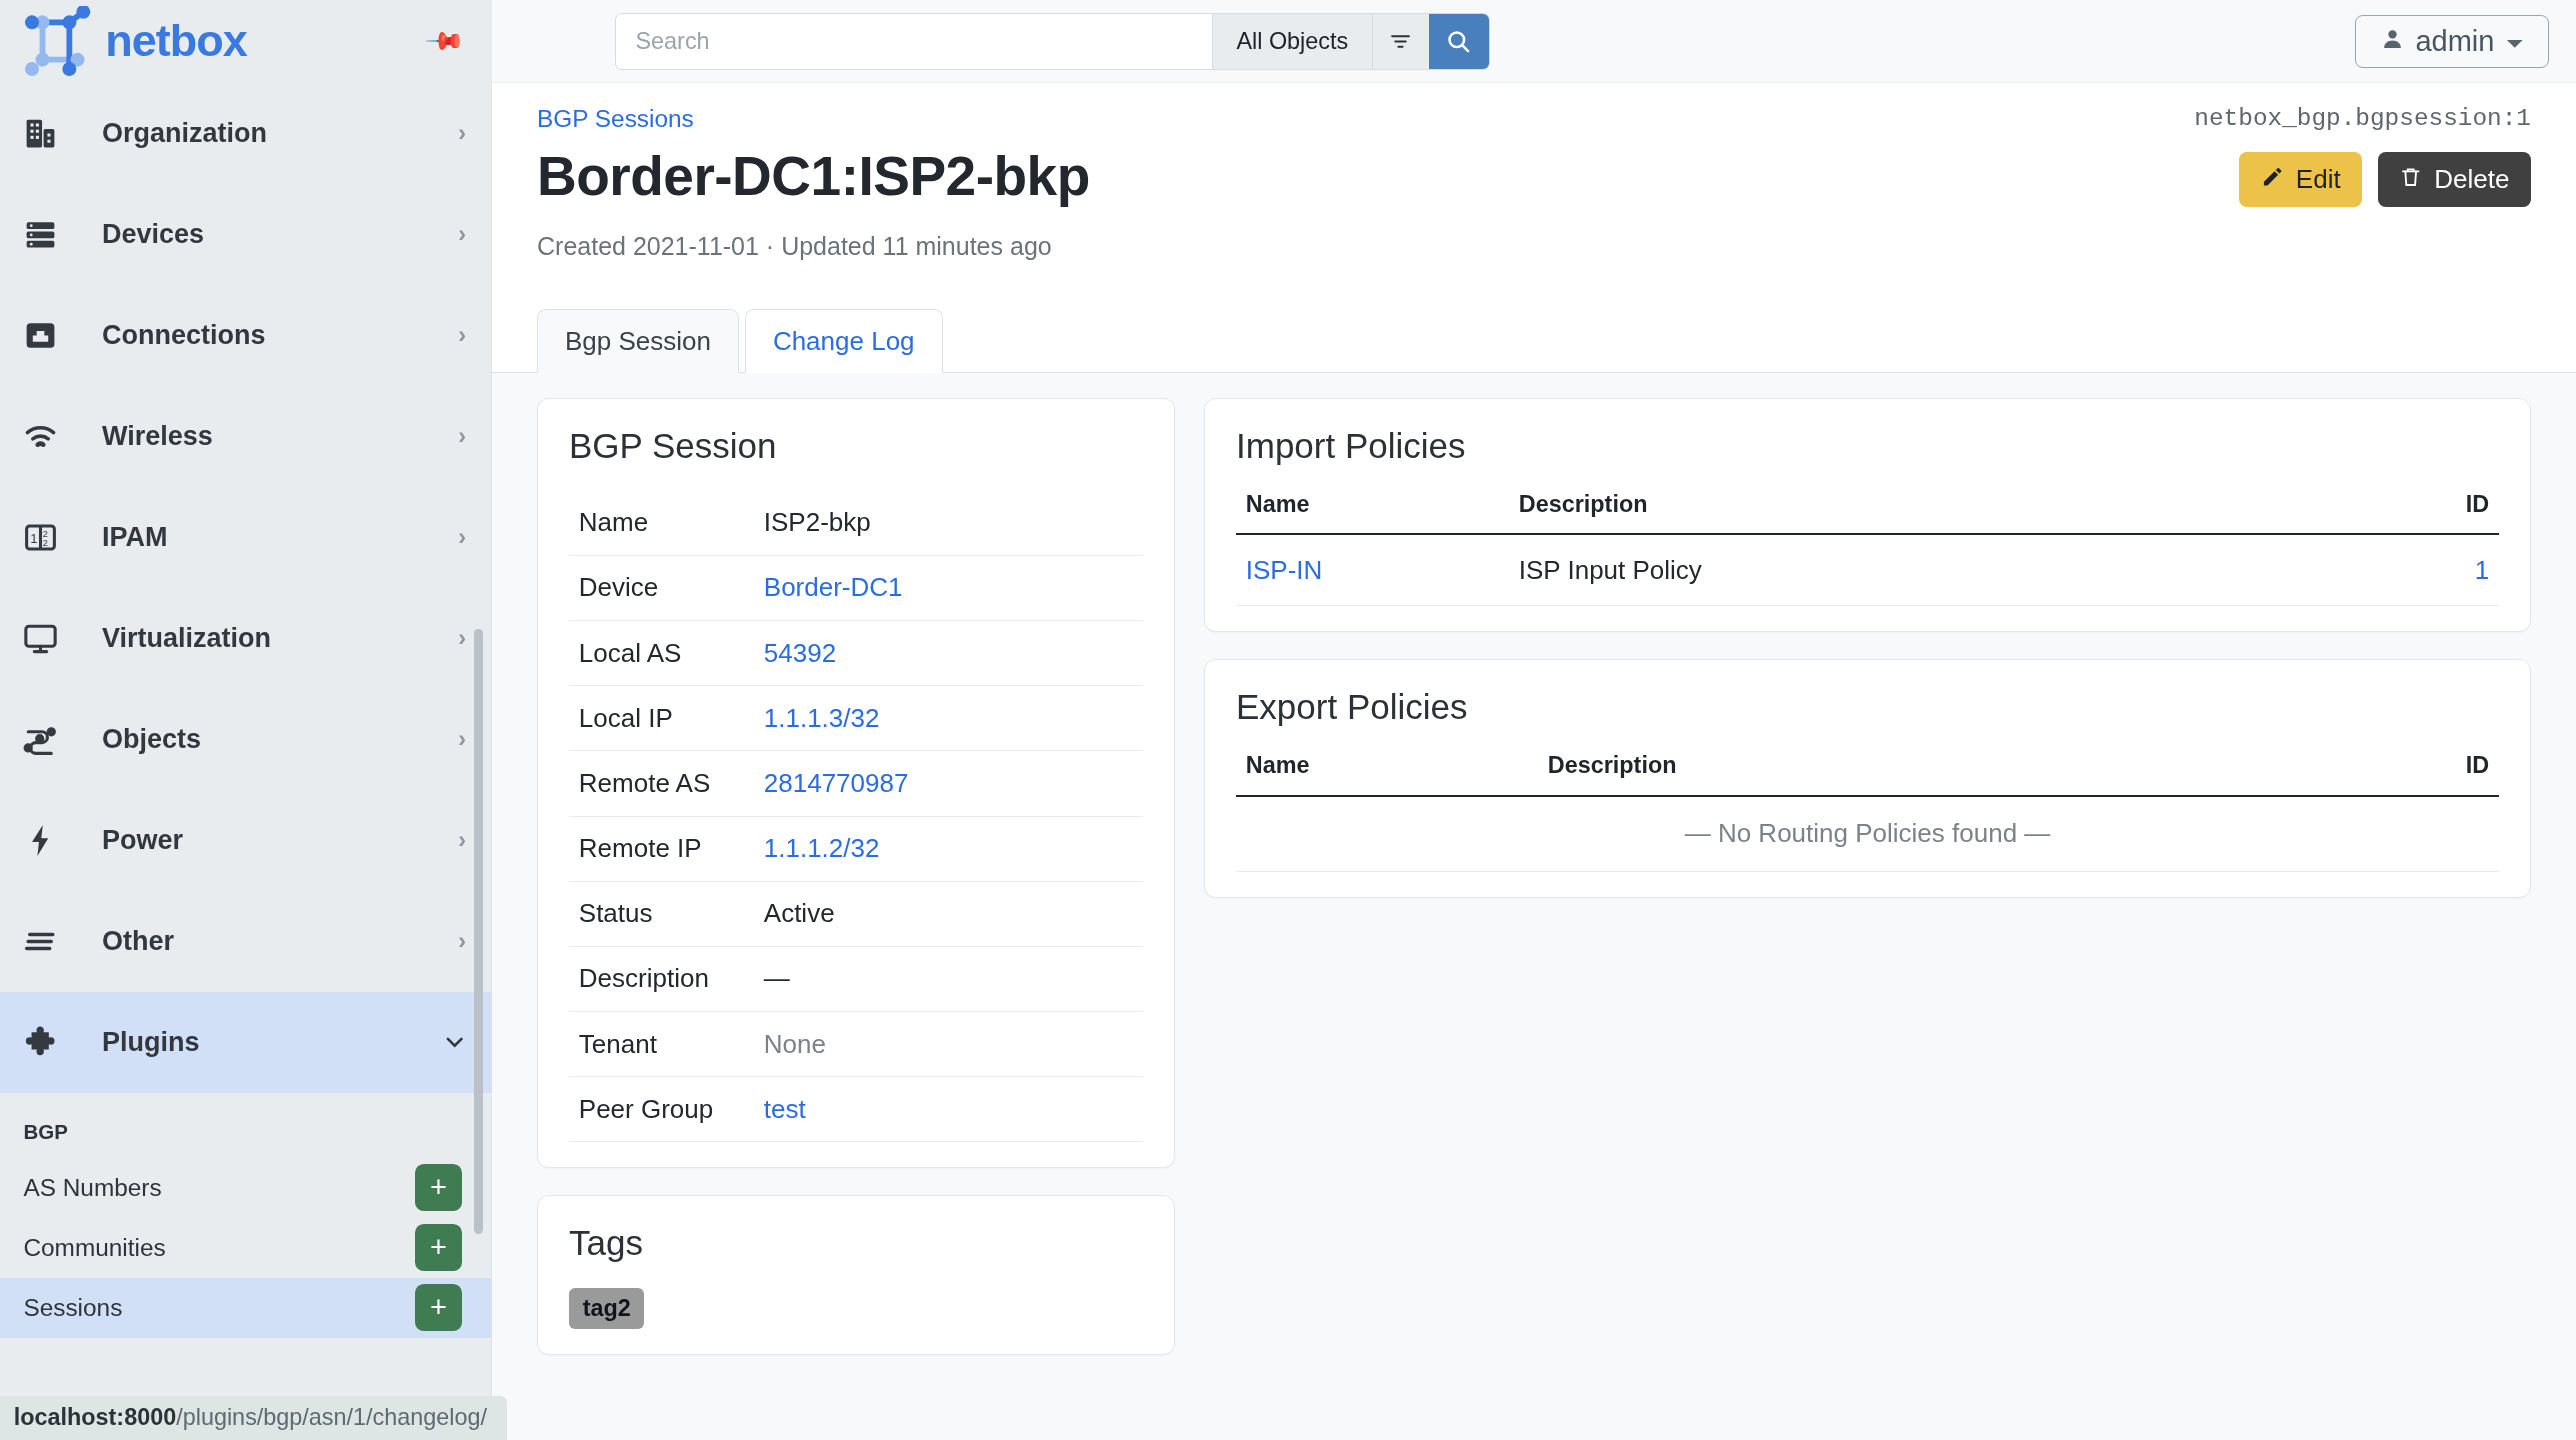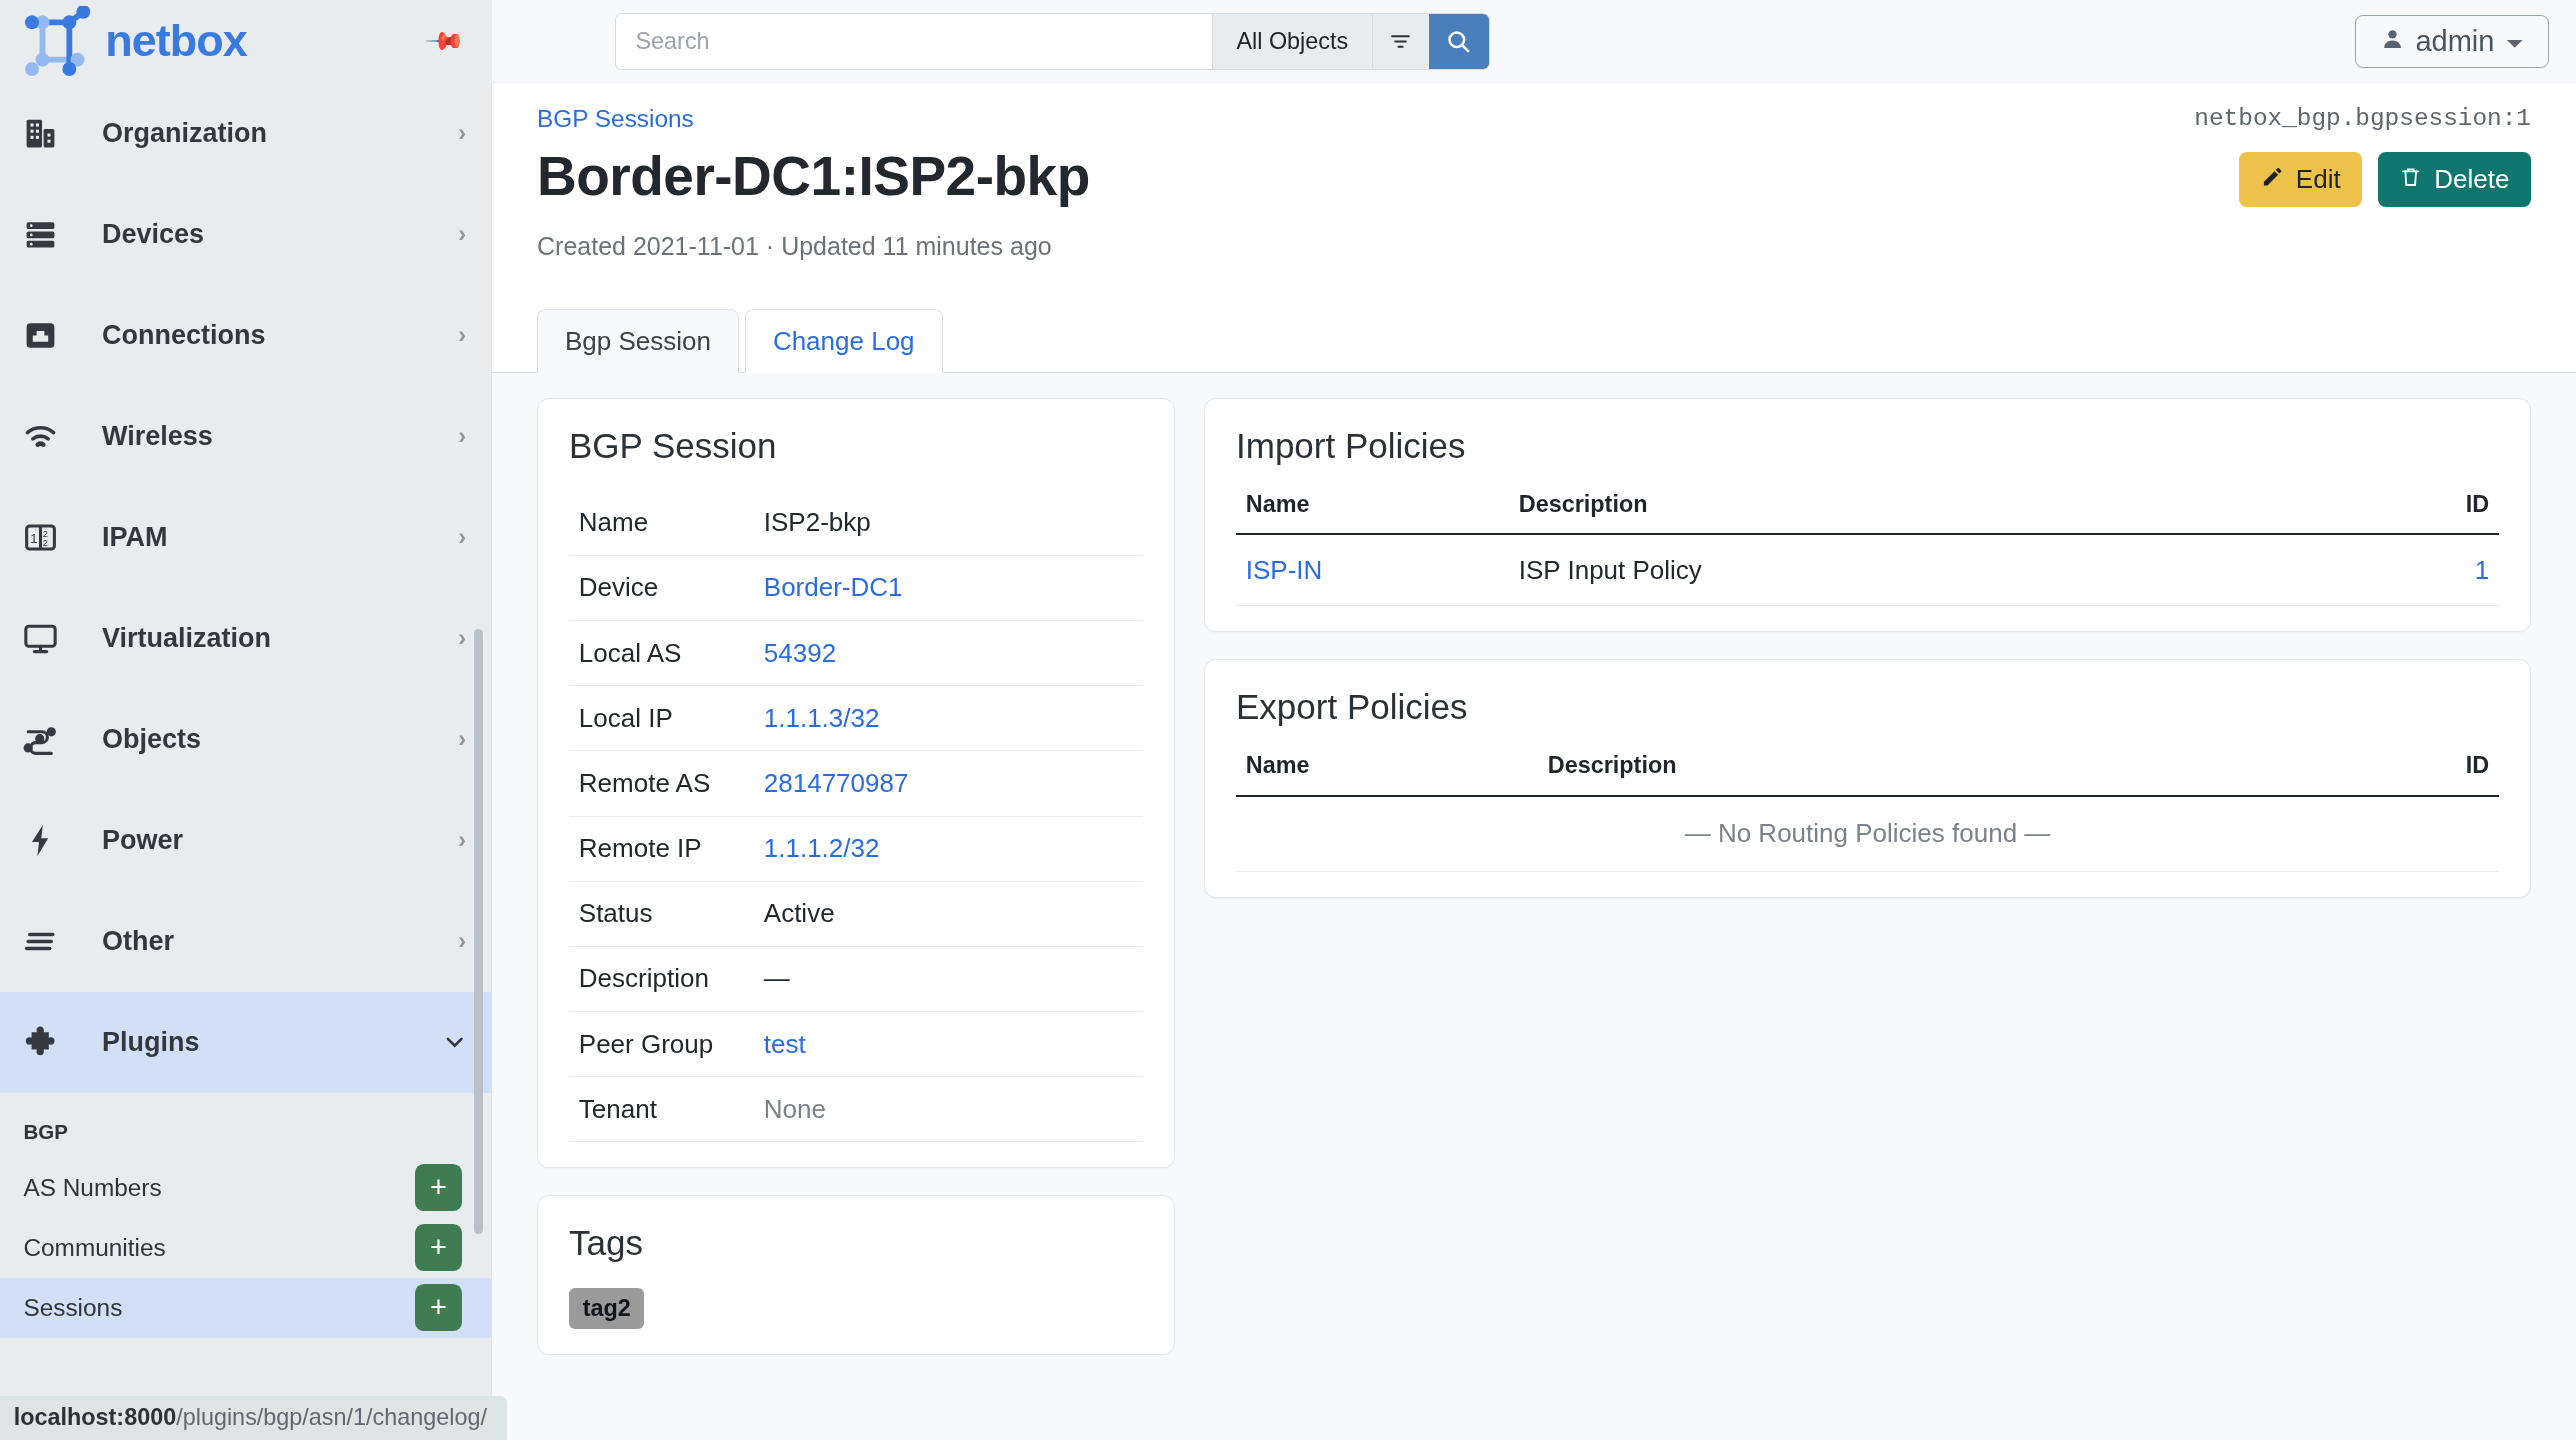--- a/index.html
+++ b/index.html
@@ -149,21 +149,21 @@
     font-size: 55px; font-weight: 700; color: #22282d; letter-spacing: -0.5px;
   }
   .actions { margin-left: auto; display: flex; gap: 15.6px; padding-top: 7.8px; }
   .btn {
     border: none; border-radius: 7.8px; cursor: pointer;
     font-size: 26px; padding: 0 21.5px; height: 55px;
     display: flex; align-items: center; gap: 11.7px;
     font-family: "Liberation Sans", sans-serif;
   }
   .btn-edit { background: #ecc348; color: #1f2328; }
-  .btn-del { background: #0f766e; color: #ffffff; }
+  .btn-del { background: #404040; color: #ffffff; }
   .meta { font-size: 25px; color: #6b7279; margin-top: 23.4px; }
 
   .tabs { display: flex; gap: 5.9px; margin: 47px 0 0 0; padding-left: 45px; position: relative; }
   .tab {
     border: 1px solid #dde1e6; border-bottom: none;
     border-radius: 8.8px 8.8px 0 0;
     padding: 0 27px; height: 64px; display: flex; align-items: center;
     font-size: 26px; cursor: pointer; background: #f5f7f9; color: #3b4248;
     position: relative; top: 1px;
   }
@@ -519,26 +519,26 @@
               </tr>
               <tr>
                 <td class="k">Status</td>
                 <td class="v">Active</td>
               </tr>
               <tr>
                 <td class="k">Description</td>
                 <td class="v">—</td>
               </tr>
               <tr>
+                <td class="k">Tenant</td>
+                <td class="v"><span class="muted">None</span></td>
+              </tr>
+              <tr>
                 <td class="k">Peer Group</td>
                 <td class="v"><a>test</a></td>
-              </tr>
-              <tr>
-                <td class="k">Tenant</td>
-                <td class="v"><span class="muted">None</span></td>
               </tr>
             </tbody>
           </table>
         </div>
 
         <div class="card">
           <div class="card-title">Tags</div>
           <span class="tag">tag2</span>
         </div>
       </div>

